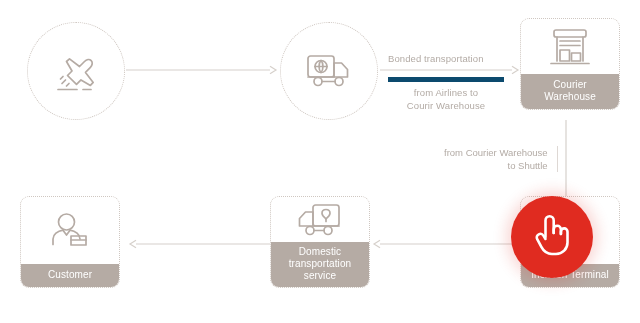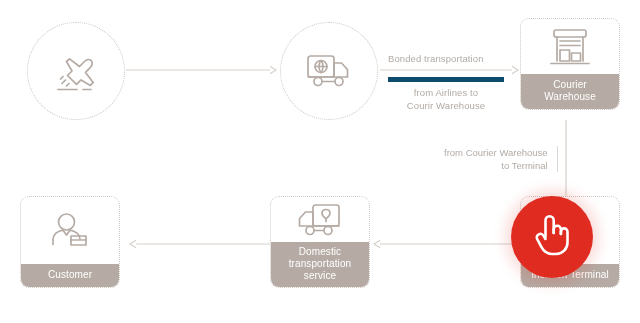--- a/index.html
+++ b/index.html
@@ -169,21 +169,21 @@
   </div>
 
   <div class="edge-label" style="left:388px; top:52px; width:116px;">
     <div class="top">Bonded transportation</div>
     <div class="bottom">from Airlines to
 Courir Warehouse</div>
   </div>
 
   <div class="edge-label-split" style="left:444px; top:146px;">
     <div class="left">from Courier Warehouse
-to Terminal</div>
+to Shuttle</div>
   </div>
 
   <div class="circle-node" style="left:27px; top:22px;">
     <span>
       <svg width="46" height="44" viewBox="0 0 46 44">
         <g fill="none" stroke="#b5aba4" stroke-width="1.7" stroke-linecap="round" stroke-linejoin="round">
           <path d="M14.5 26.5 L19 22 L13.5 12.5 L16.5 9.8 L26.5 17.5 L31.5 12.5
                    C33.5 10.5 36.5 10 38.2 11.7 C39.9 13.4 39.4 16.4 37.4 18.4
                    L32.5 23.4 L40.2 33.4 L37.4 36.4 L28 30.9 L23.5 35.4 Z"></path>
           <path d="M12.5 31 L9 34.5"></path>

